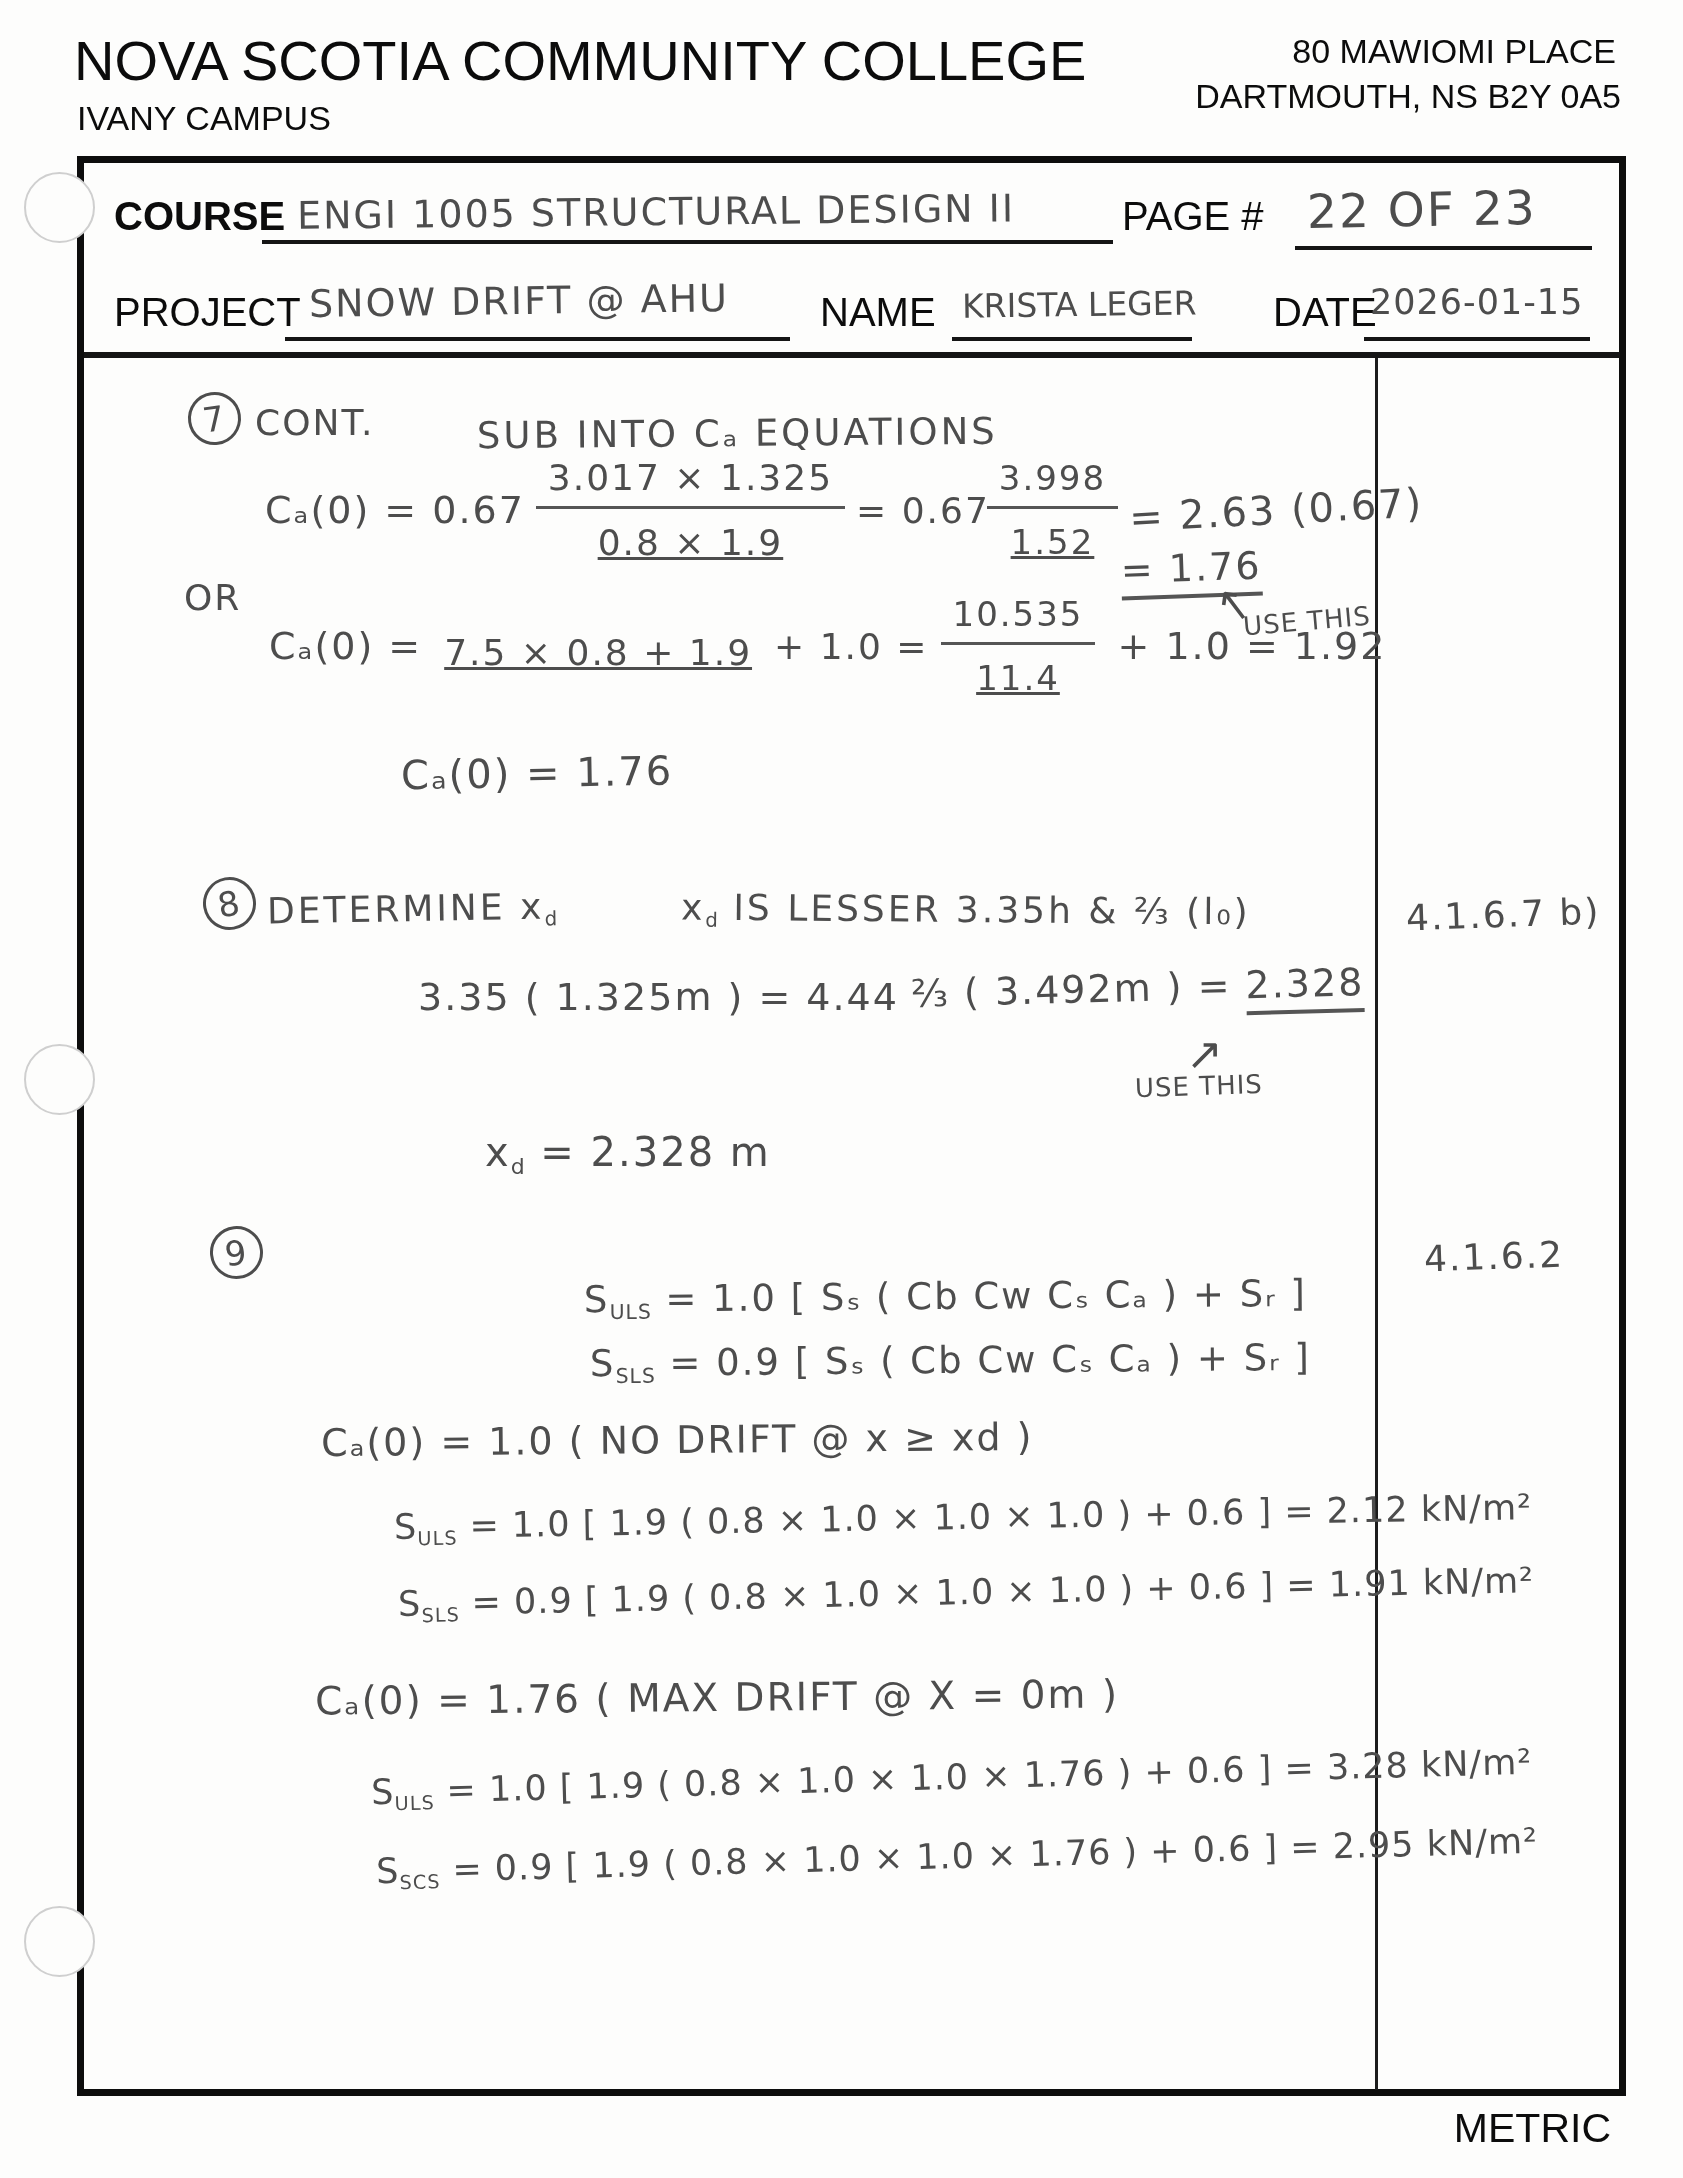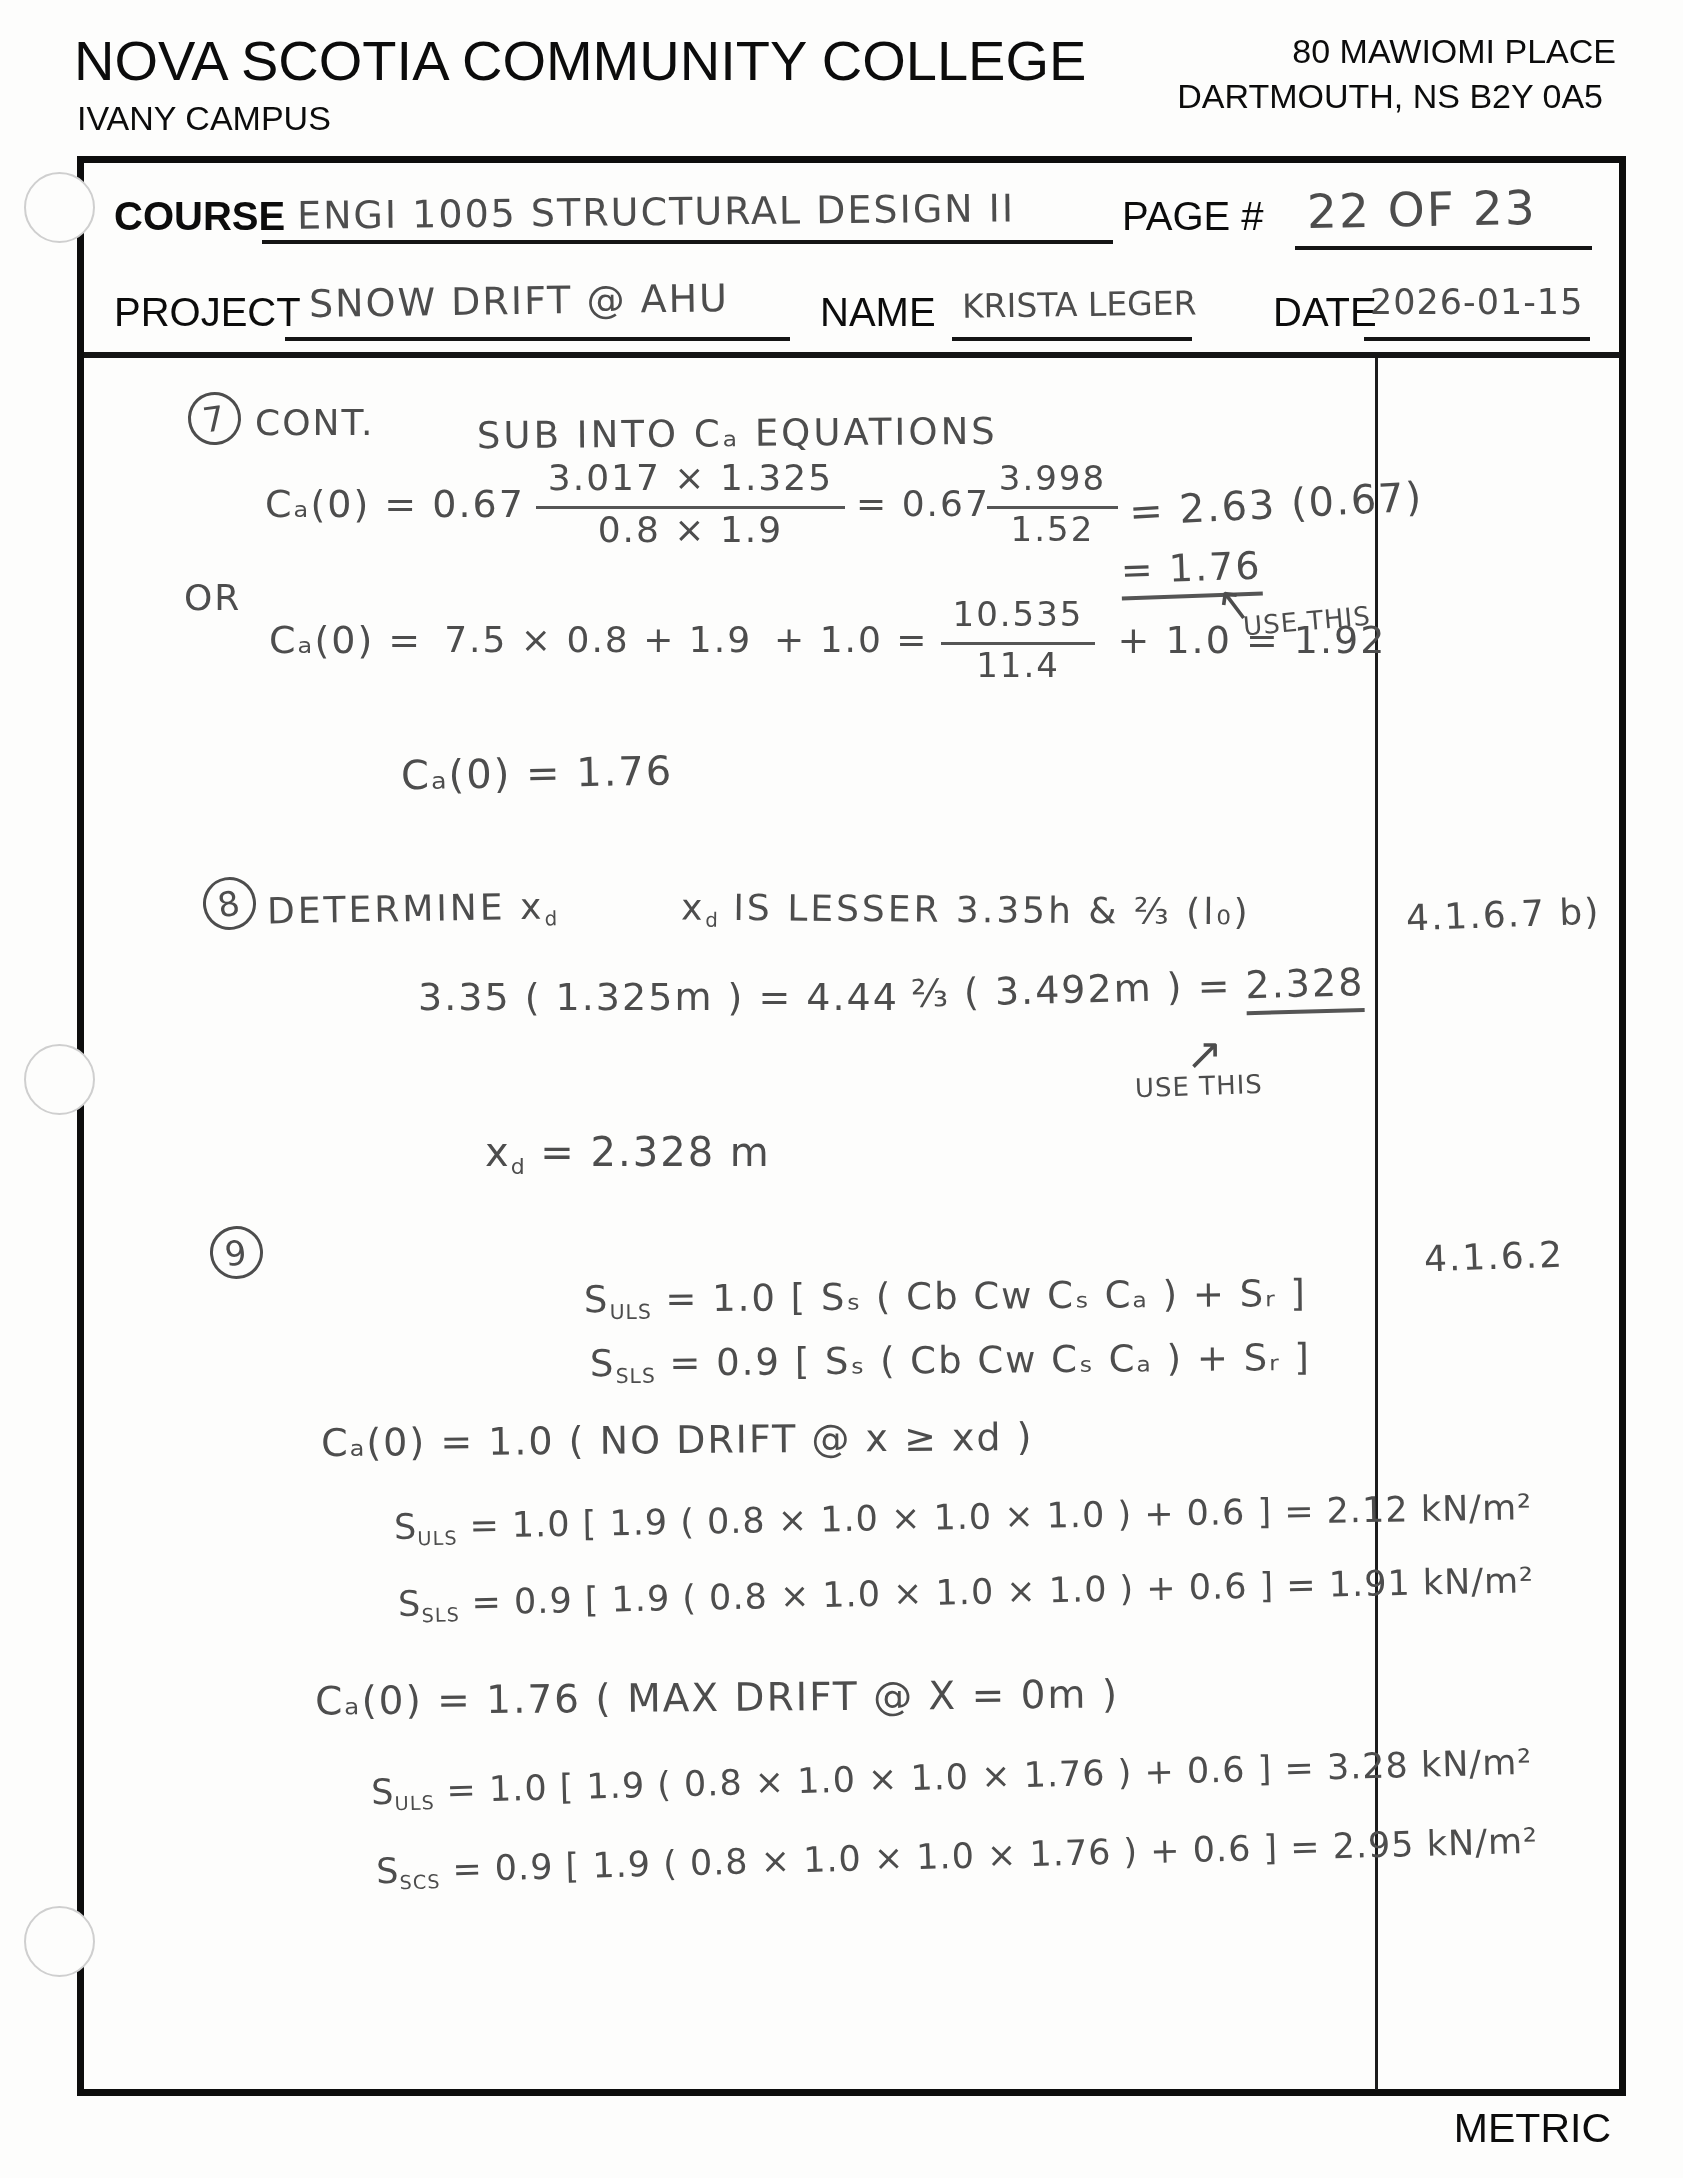--- a/index.html
+++ b/index.html
@@ -11,21 +11,21 @@
   }
   .abs { position:absolute; white-space:nowrap; }
   .print { color:#0c0c0c; }
   .rule { position:absolute; background:#151515; }
   .hw {
     font-family:"DejaVu Sans", sans-serif;
     color:#4d4d4d; letter-spacing:2px; white-space:nowrap;
   }
   .frac { display:inline-flex; flex-direction:column; align-items:center; text-align:center; }
   .frac .num { padding:0 12px 8px; border-bottom:3px solid #555; }
-  .frac .den { padding-top:0; }
+  .frac .den { padding-top:13px;text-decoration:underline; }
   .eqrow { display:flex; align-items:center; gap:22px; }
   .circle-num {
     display:flex; align-items:center; justify-content:center;
     width:53px; height:53px; border:3px solid #4d4d4d; border-radius:50%;
     font-size:34px;
   }
   .ssub { font-size:0.55em; vertical-align:-0.35em; letter-spacing:1px; }
   .uline { border-bottom:4px solid #555; padding-bottom:4px; }
   .main-box {
     position:absolute; left:77px; top:156px; width:1549px; height:1940px;
@@ -39,21 +39,21 @@
   .arrow { font-size:44px; color:#4d4d4d; }
 </style>
 </head>
 <body>
 
 <div class="page">
 
   <div class="abs print" style="left:74px; top:28px; font-size:56px;text-align:right;">NOVA SCOTIA COMMUNITY COLLEGE</div>
   <div class="abs print" style="left:77px; top:99px; font-size:34px;">IVANY CAMPUS</div>
   <div class="abs print" style="right:67px; top:32px; font-size:34px;">80 MAWIOMI PLACE</div>
-  <div class="abs print" style="right:80px; top:77px; font-size:34px;">DARTMOUTH, NS   B2Y 0A5</div>
+  <div class="abs print" style="right:62px; top:77px; font-size:34px;">DARTMOUTH, NS   B2Y 0A5</div>
 
   <div class="main-box"></div>
 
   <div class="punch" style="left:24px; top:172px;"></div>
   <div class="punch" style="left:24px; top:1044px;"></div>
   <div class="punch" style="left:24px; top:1906px;"></div>
 
   <div class="abs print" style="left:114px; top:194px; font-size:40px;font-weight:bold;">COURSE</div>
   <div class="rule" style="left:262px; top:240px; width:851px; height:4px;"></div>
   <div class="abs hw" style="left:297px; top:190px; font-size:38px; transform:rotate(-0.6deg);">ENGI 1005   STRUCTURAL DESIGN II</div>

